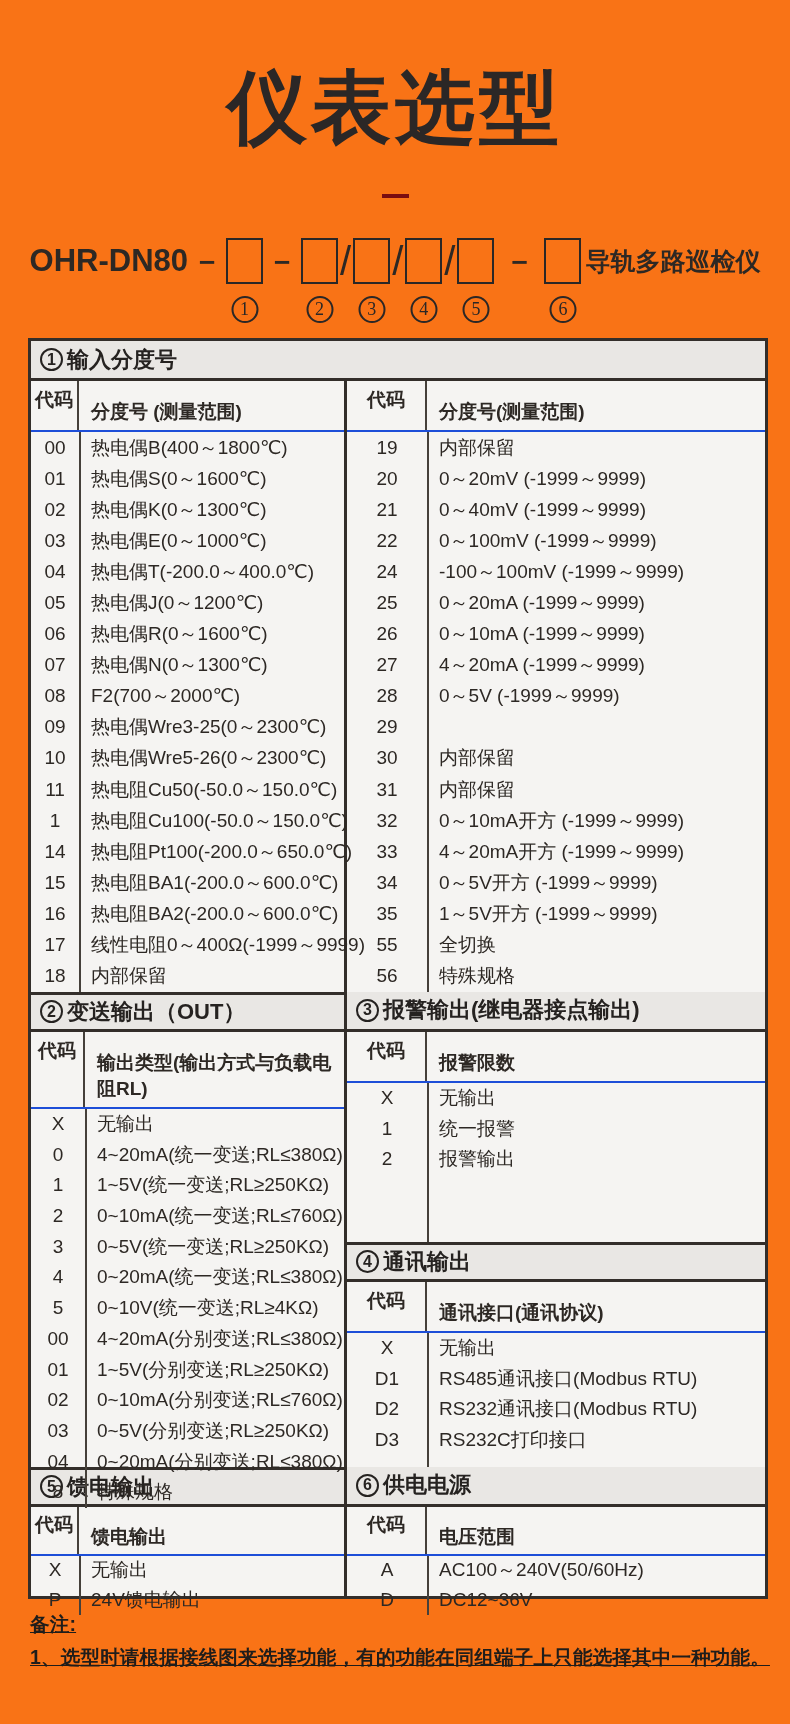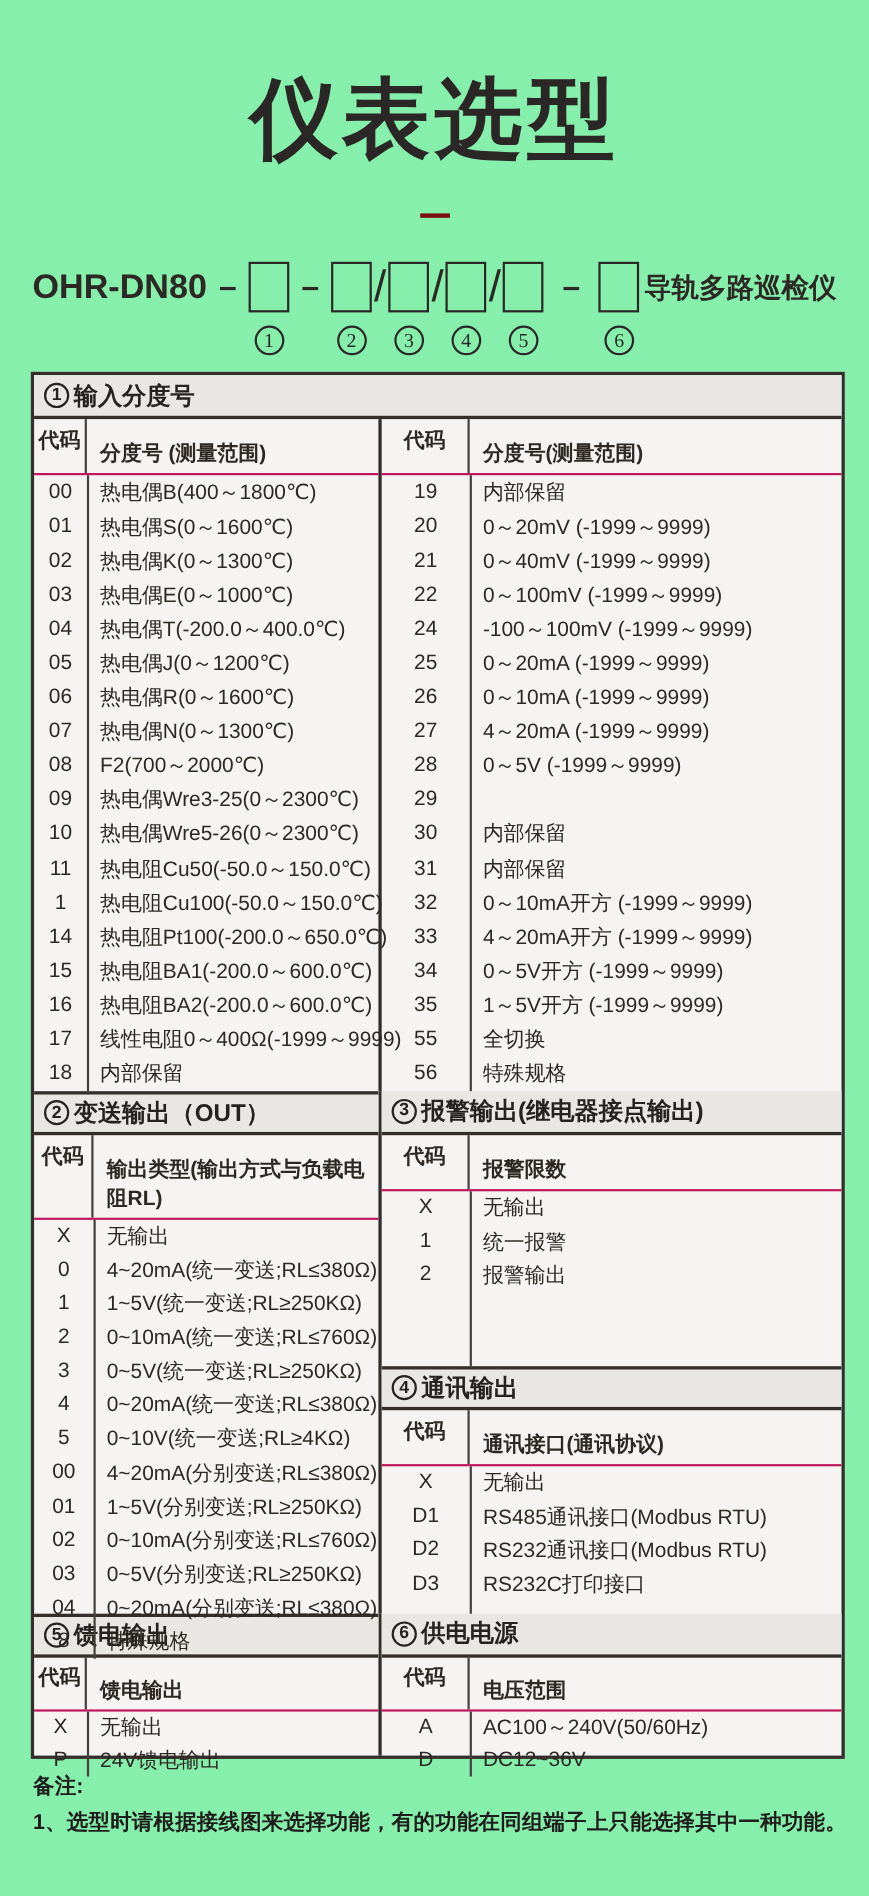--- a/index.html
+++ b/index.html
@@ -1,18 +1,18 @@
 <!DOCTYPE html>
 <html><head>
 <meta charset="utf-8">
 <style>
   * { margin:0; padding:0; box-sizing:border-box; }
   body { background:#f3f2f0; }
   .page {
-    width:790px; height:1724px; background:#86efac; overflow:hidden;
+    width:790px; height:1724px; background:#f97316; overflow:hidden;
     font-family:"Liberation Sans","DejaVu Sans",sans-serif; color:#2d2824; position:relative;
   }
   
   .title {
     padding-top:66px; text-align:center; font-size:80px; font-weight:bold;
     letter-spacing:4px; color:#2b2726; line-height:1.05;
   }
   .red-dash { width:27px; height:4px; background:#7a0c10; margin:44px auto 0; }
   
   .model-line {
@@ -42,21 +42,21 @@
   }
   .band-circle {
     width:23px; height:23px; border:2px solid #252220; border-radius:50%;
     display:flex; align-items:center; justify-content:center;
     font-size:16px; font-weight:bold; flex:none;
   }
   .split { display:flex; align-items:stretch; }
   .half { display:flex; flex-direction:column; }
   .half.l { width:316px; border-right:3px solid #332e2a; flex:none; }
   .half.r { flex:1; }
-  .colhead { display:flex; border-bottom:2px solid #be185d; font-weight:bold; font-size:19px; flex:none; }
+  .colhead { display:flex; border-bottom:2px solid #1d4ed8; font-weight:bold; font-size:19px; flex:none; }
   .colhead .code { width:var(--codew); border-right:2px solid #45403a; text-align:center; padding:6px 0 5px; flex:none; }
   .colhead .desc { flex:1; padding:6px 0 5px 12px;margin-top:12px; }
   .rows { position:relative; }
   .rows::before { content:""; position:absolute; top:0; bottom:0; left:var(--codew); width:2px; background:#45403a; }
   .trow { display:flex; align-items:center; height:31.1px; font-size:19px; }
   .trow .c.code { width:var(--codew); text-align:center; flex:none; }
   .trow .c.desc { flex:1; padding-left:12px; white-space:nowrap; }
   .half.l { --codew:48px; }
   .half.r { --codew:80px; }
   .sec23 .half.l { --codew:54px; }
@@ -65,21 +65,21 @@
   .sec23 .trow { height:30.7px; }
   .rows.r3 { height:159px; }
   .rows.r4 { flex:1; }
   .band.inner { border-top:3px solid #332e2a; }
   .sec56 .trow { height:29.5px; }
   .sec56 .rows { flex:1; }
   .sec56 { height:129px; }
   .sec56 .colhead .code, .sec56 .colhead .desc { padding-top:5px; padding-bottom:4px; }
   
   .notes { margin:12px 0 0 30px; width:752px; font-size:19.5px; font-weight:bold; color:#1f1d1b; }
-  .notes .note-line { margin-top:7px; line-height:1.35; letter-spacing:0.2px; }
+  .notes .note-line { margin-top:7px; line-height:1.35; letter-spacing:0.2px;text-decoration:underline; }
   .notes .note-head { margin-top:0; }
 </style>
 </head>
 <body>
 
 <div class="page">
 
   <div class="title">仪表选型</div>
   <div class="red-dash"></div>
 

